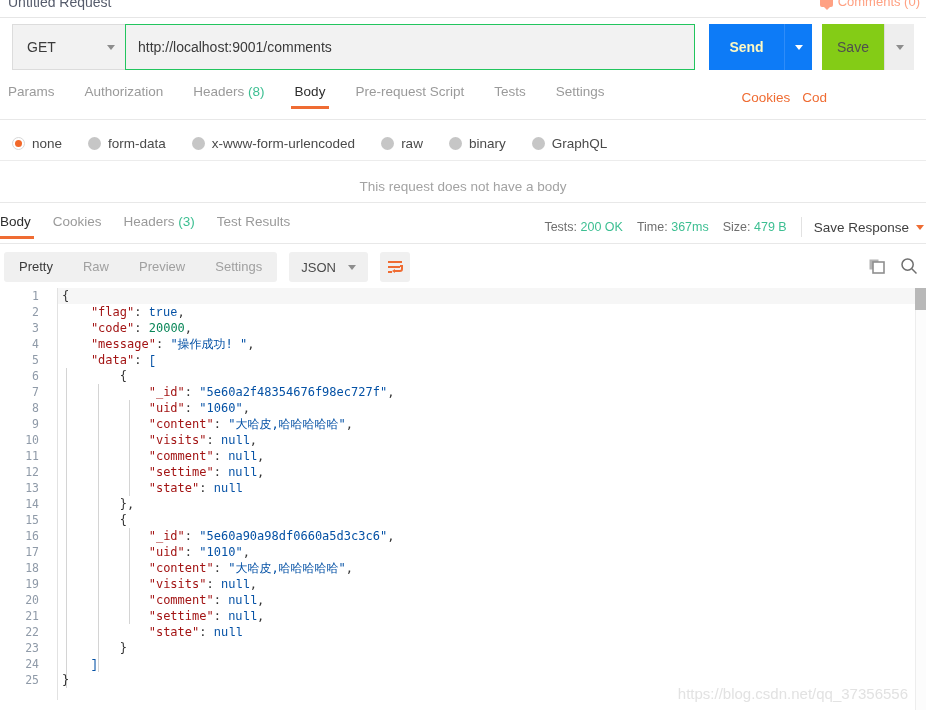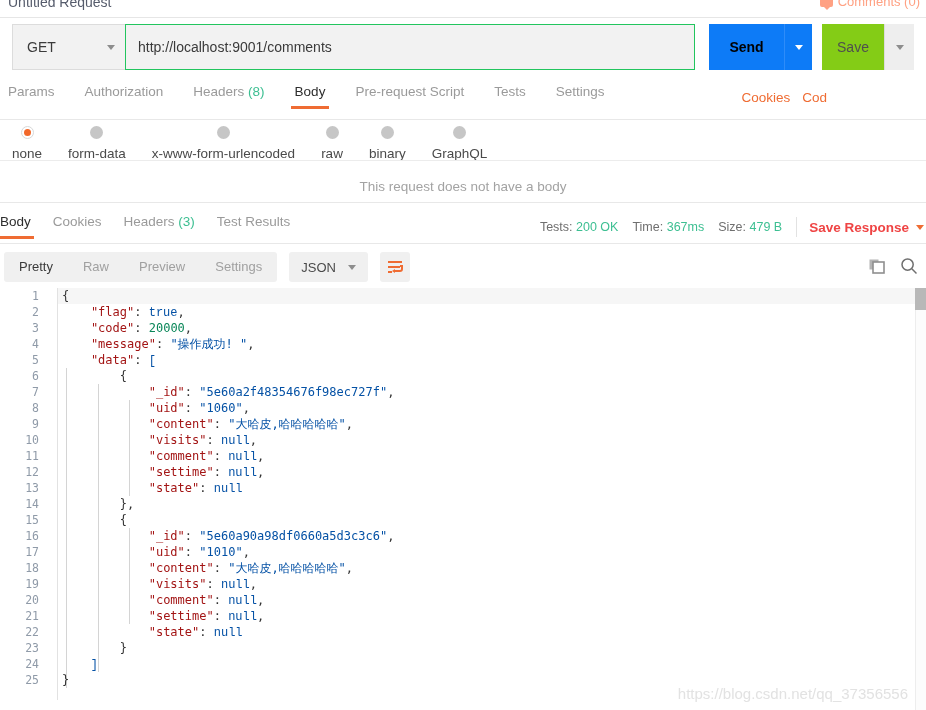--- a/index.html
+++ b/index.html
@@ -59,21 +59,21 @@
   .url-input {
     flex: 1; height: 46px; background: #f2f2f2;
     border: 1px solid #22c55e;
     font-size: 14px; color: #3a3a3a;
     padding: 0 12px; font-family: "Liberation Sans", sans-serif;
     outline: none;
   }
   .send-group { display: flex; margin-left: 14px; }
   .send-btn {
     width: 75px; height: 46px; background: #0d7bf7; border: none;
-    color: #000000; font-size: 14px; font-weight: bold; cursor: pointer;
+    color: #fef9c3; font-size: 14px; font-weight: bold; cursor: pointer;
     font-family: "Liberation Sans", sans-serif;
   }
   .send-split {
     width: 28px; height: 46px; background: #0d7bf7;
     border: none; border-left: 1px solid #2e8cf9;
     display: flex; align-items: center; justify-content: center;
     cursor: pointer;
   }
   .caret-white {
     width: 0; height: 0;
@@ -117,21 +117,21 @@
     position: absolute; left: 0; top: 119px; width: 926px; height: 1px; background: #e8e8e8;
   }
 
   
   .body-types {
     position: absolute; left: 0; top: 130px; width: 926px; height: 26px;
     display: flex; align-items: center; padding-left: 12px;
   }
   .radio-item {
     display: flex; align-items: center; gap: 7px;
-    margin-right: 26px; cursor: pointer; flex-direction: column;
+    margin-right: 26px; cursor: pointer;
   }
   .radio-dot {
     width: 13px; height: 13px; border-radius: 50%; background: #c6c6c6;
     display: inline-block; position: relative;
   }
   .radio-dot.on { background: #fff; border: 1px solid #d8d8d8; }
   .radio-dot.on::after {
     content: ""; position: absolute; left: 2px; top: 2px;
     width: 7px; height: 7px; border-radius: 50%; background: #f2682a;
   }
@@ -170,21 +170,21 @@
     position: absolute; right: 0px; top: 11px;
     display: flex; align-items: center; gap: 0px;
     font-size: 12.5px; white-space: nowrap;
   }
   .meta-item { color: #6f6f6f; margin-right: 14px; }
   .meta-val { color: #3dbf92; }
   .meta-sep {
     width: 1px; height: 20px; background: #e2e2e2; margin-right: 12px;
   }
   .save-resp {
-    color: #ef4444; font-size: 13.5px; font-weight: bold; cursor: pointer;
+    color: #404040; font-size: 13.5px; font-weight: normal; cursor: pointer;
   }
   .caret-orange {
     width: 0; height: 0; margin-left: 7px; margin-right: 2px;
     border-left: 4px solid transparent; border-right: 4px solid transparent;
     border-top: 5px solid #ef6c33;
   }
   .resp-underline {
     position: absolute; left: 0; top: 243px; width: 926px; height: 1px; background: #e8e8e8;
   }
 

